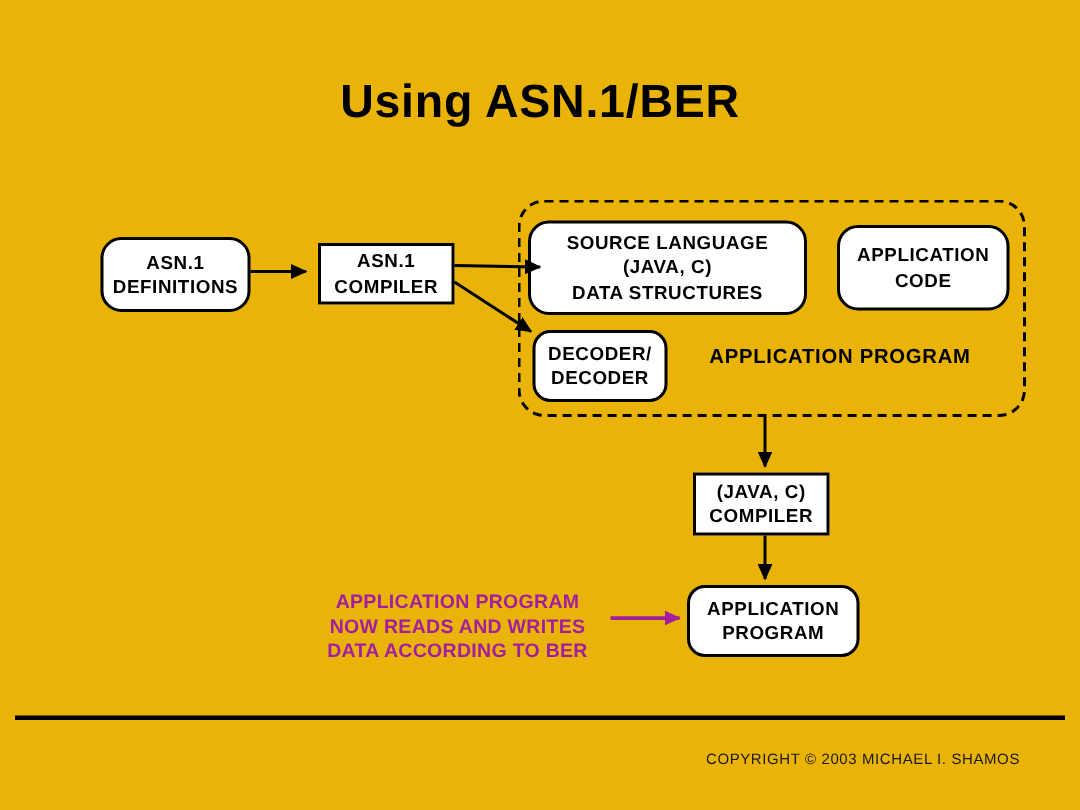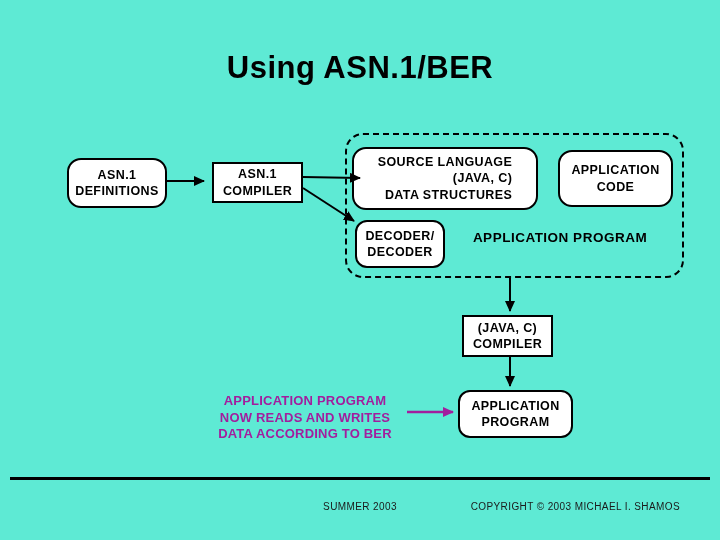--- a/index.html
+++ b/index.html
@@ -1,21 +1,21 @@
 <!DOCTYPE html>
 <html style="--magenta: #A21E9E;"><head>
 <meta charset="utf-8">
 <style>
   :root { --magenta: #A21E9E; }
   * { margin: 0; padding: 0; box-sizing: border-box; }
   html, body { background: #ffffff; }
   #slide {
     position: relative;
     width: 720px; height: 540px;
-    background: #5eead4;
+    background: #eab308;
     font-family: "Liberation Sans", sans-serif;
     overflow: hidden;
   }
   .title {
     position: absolute;
     left: 0; top: 50px; width: 720px;
     text-align: center;
     font-size: 31px;
     font-weight: bold;
     color: #000;
@@ -95,21 +95,21 @@
   <div class="title">Using ASN.1/BER</div>
 
   <div class="dashed-group"></div>
 
   <div class="box rounded" style="left:67px; top:158px; width:100px; height:50px;">ASN.1
 DEFINITIONS</div>
 
   <div class="box" style="left:212px; top:162px; width:91px; height:41px;">ASN.1
 COMPILER</div>
 
-  <div class="box rounded" style="left:352px; top:147px; width:186px; height:63px;text-align:right;">SOURCE LANGUAGE
+  <div class="box rounded" style="left:352px; top:147px; width:186px; height:63px;">SOURCE LANGUAGE
 (JAVA, C)
 DATA STRUCTURES</div>
 
   <div class="box rounded" style="left:558px; top:150px; width:115px; height:57px;">APPLICATION
 CODE</div>
 
   <div class="box rounded" style="left:355px; top:220px; width:90px; height:48px; border-radius:12px;">DECODER/
 DECODER</div>
 
   <div class="group-label">APPLICATION PROGRAM</div>
@@ -135,16 +135,15 @@
     </defs>
     <line x1="167" y1="181" x2="204" y2="181" stroke="#000" stroke-width="2" marker-end="url(#arrow-black)"></line>
     <line x1="303" y1="177" x2="360" y2="178" stroke="#000" stroke-width="2" marker-end="url(#arrow-black)"></line>
     <line x1="303" y1="188" x2="354" y2="221" stroke="#000" stroke-width="2" marker-end="url(#arrow-black)"></line>
     <line x1="510" y1="278" x2="510" y2="311" stroke="#000" stroke-width="2" marker-end="url(#arrow-black)"></line>
     <line x1="510" y1="357" x2="510" y2="386" stroke="#000" stroke-width="2" marker-end="url(#arrow-black)"></line>
     <line x1="407" y1="412" x2="453" y2="412" stroke-width="2.5" style="stroke:var(--magenta)" marker-end="url(#arrow-magenta)"></line>
   </svg>
 
   <div class="separator"></div>
-  <div class="footer-text footer-center">SUMMER 2003</div>
   <div class="footer-text footer-right">COPYRIGHT © 2003 MICHAEL I. SHAMOS</div>
 
 </div>
 
 </body></html>

